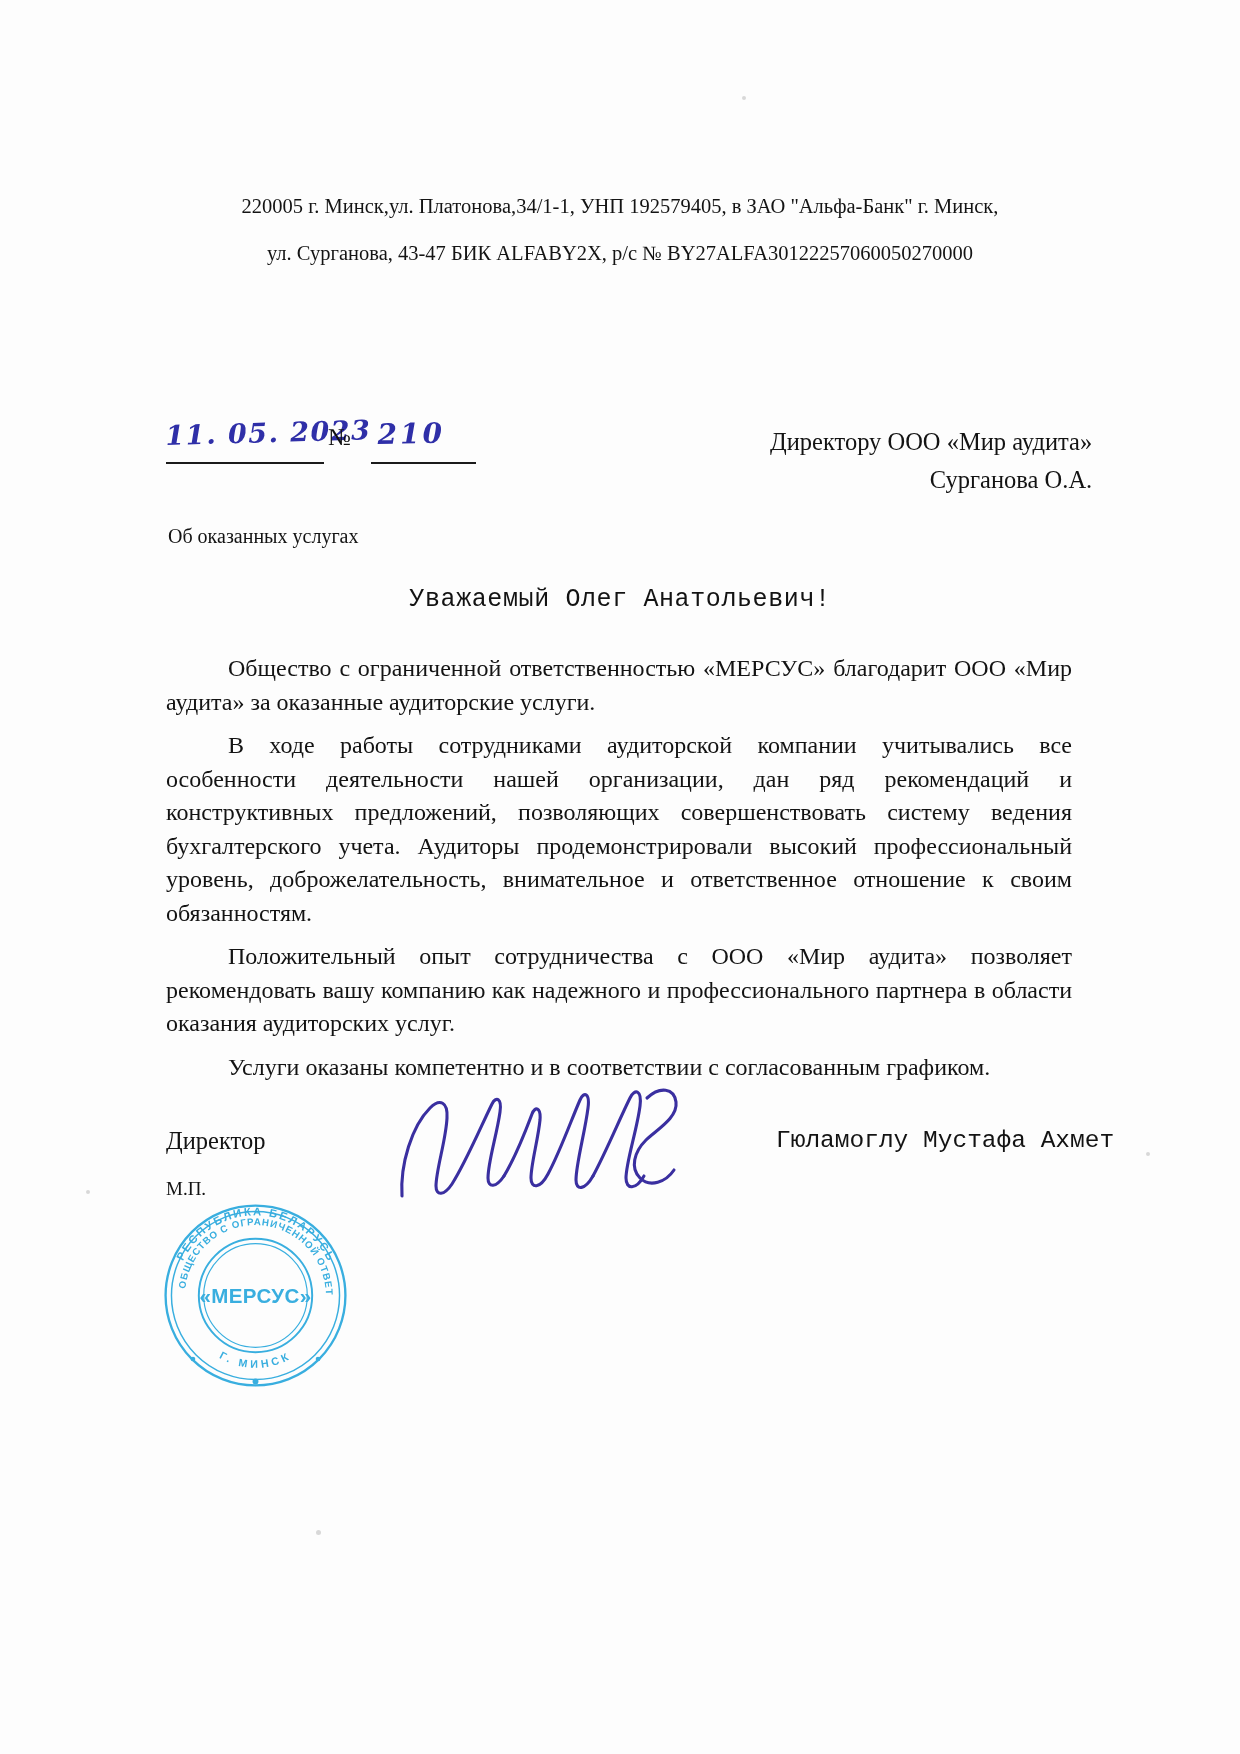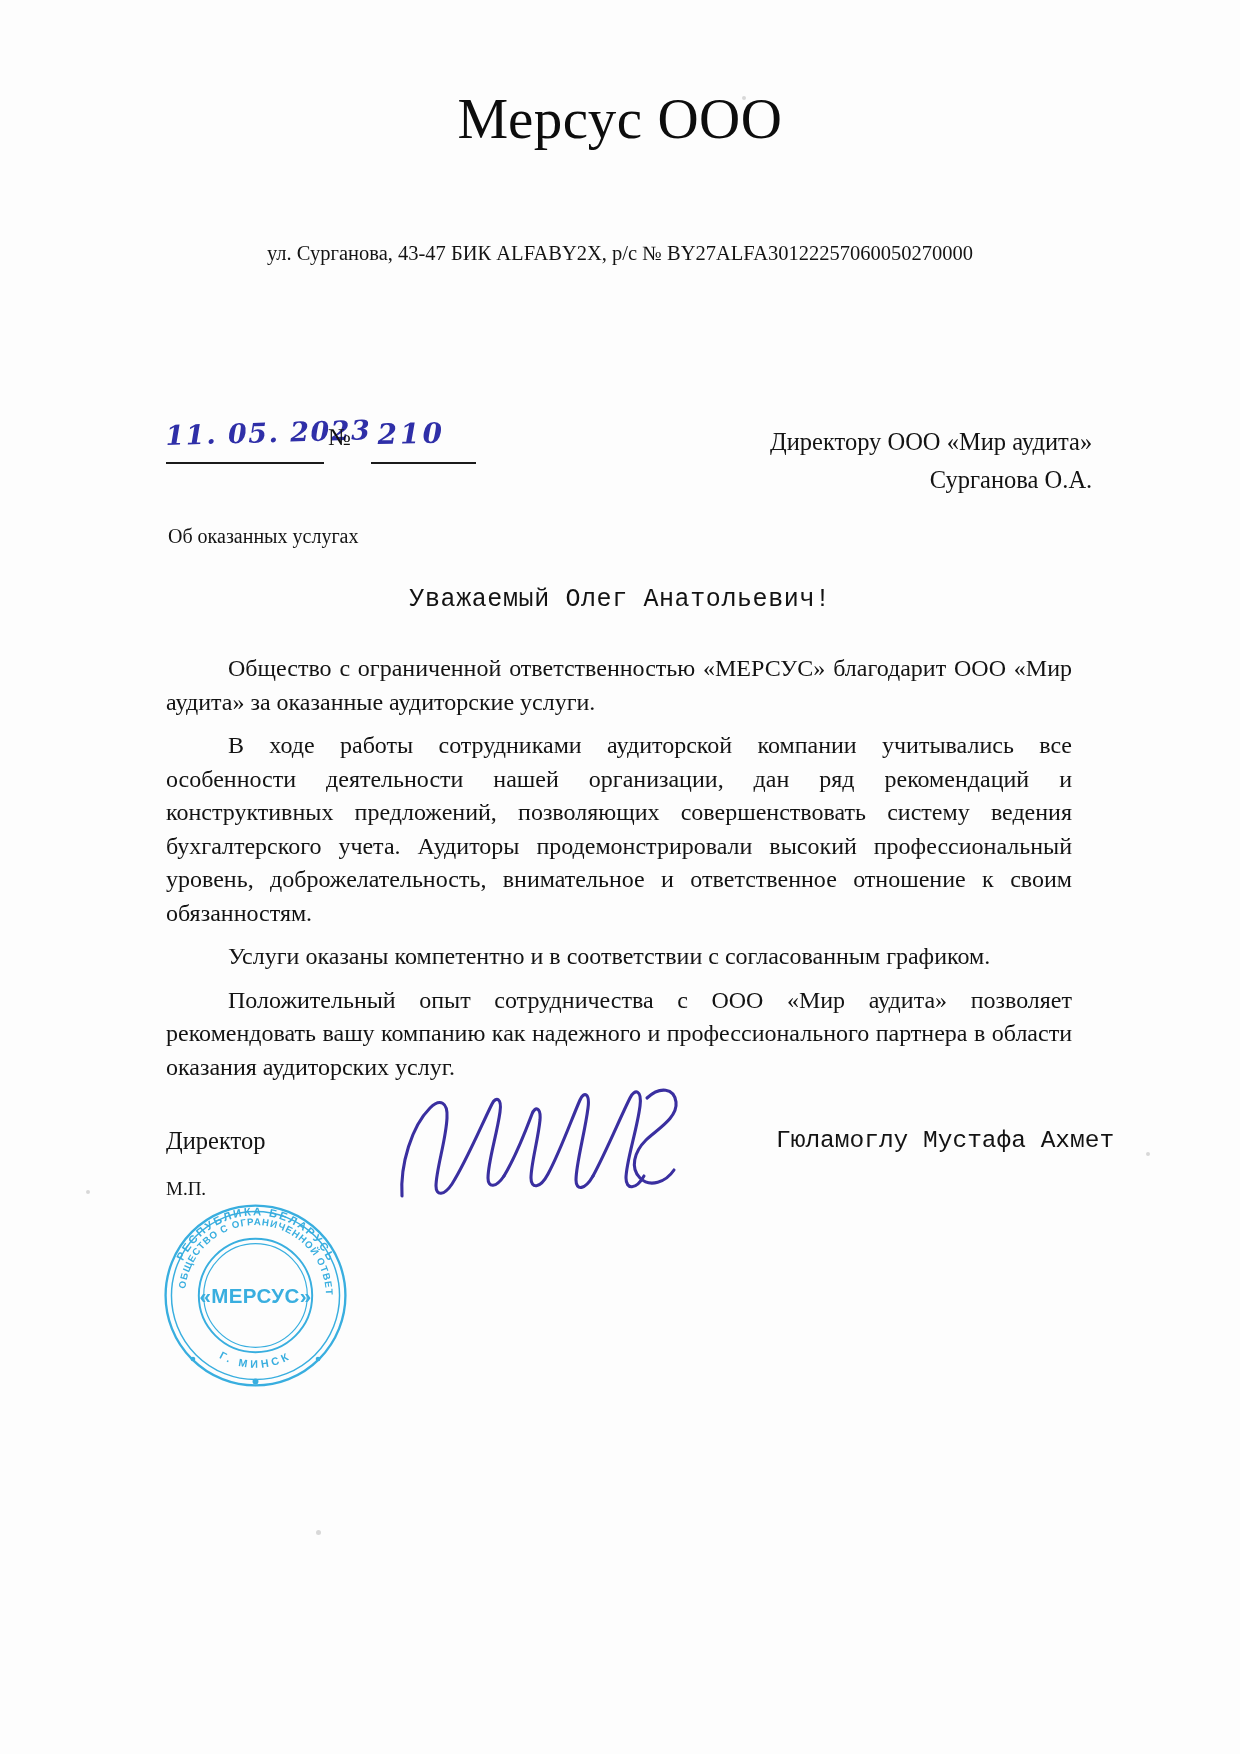--- a/index.html
+++ b/index.html
@@ -208,22 +208,22 @@
     position: absolute;
     background: #d8d8d8;
     border-radius: 50%;
   }
 </style>
 </head>
 <body>
 
 <div class="page">
 
-  <div class="company-title">Мерсус ООО</div>
-
+
+  <div class="addr-line addr-line-1">220005 г. Минск,ул. Платонова,34/1-1, УНП 192579405, в ЗАО "Альфа-Банк" г. Минск,</div>
 
   <div class="addr-line addr-line-2">ул. Сурганова, 43-47 БИК ALFABY2X, р/с № BY27ALFA30122257060050270000</div>
 
   <div class="date-row">
     <span class="hand date-hand">11. 05. 2023</span>
     <span class="date-rule-1"></span>
     <span class="no-label">№</span>
     <span class="hand num-hand">210</span>
     <span class="date-rule-2"></span>
   </div>
@@ -233,22 +233,22 @@
     <div>Сурганова О.А.</div>
   </div>
 
   <div class="subject">Об оказанных услугах</div>
 
   <div class="greeting">Уважаемый Олег Анатольевич!</div>
 
   <div class="body-block">
     <p>Общество с ограниченной ответственностью «МЕРСУС» благодарит ООО «Мир аудита» за оказанные аудиторские услуги.</p>
     <p>В ходе работы сотрудниками аудиторской компании учитывались все особенности деятельности нашей организации, дан ряд рекомендаций и конструктивных предложений, позволяющих совершенствовать систему ведения бухгалтерского учета.    Аудиторы продемонстрировали высокий профессиональный уровень, доброжелательность, внимательное и ответственное отношение к своим обязанностям.</p>
+    <p>Положительный опыт сотрудничества с ООО «Мир аудита» позволяет рекомендовать вашу компанию как надежного и профессионального партнера в области оказания аудиторских услуг.</p>
     <p>Услуги оказаны компетентно и в соответствии с согласованным графиком.</p>
-    <p>Положительный опыт сотрудничества с ООО «Мир аудита» позволяет рекомендовать вашу компанию как надежного и профессионального партнера в области оказания аудиторских услуг.</p>
   </div>
 
   <div class="sig-role">Директор</div>
 
   <div class="sig-name">Гюламоглу Мустафа Ахмет</div>
 
   <div class="mp-label">М.П.</div>
 
   <svg class="signature-mark" viewBox="0 0 300 125">
     <g fill="none" stroke="#3a2fa0" stroke-width="3.1" stroke-linecap="round" stroke-linejoin="round">

